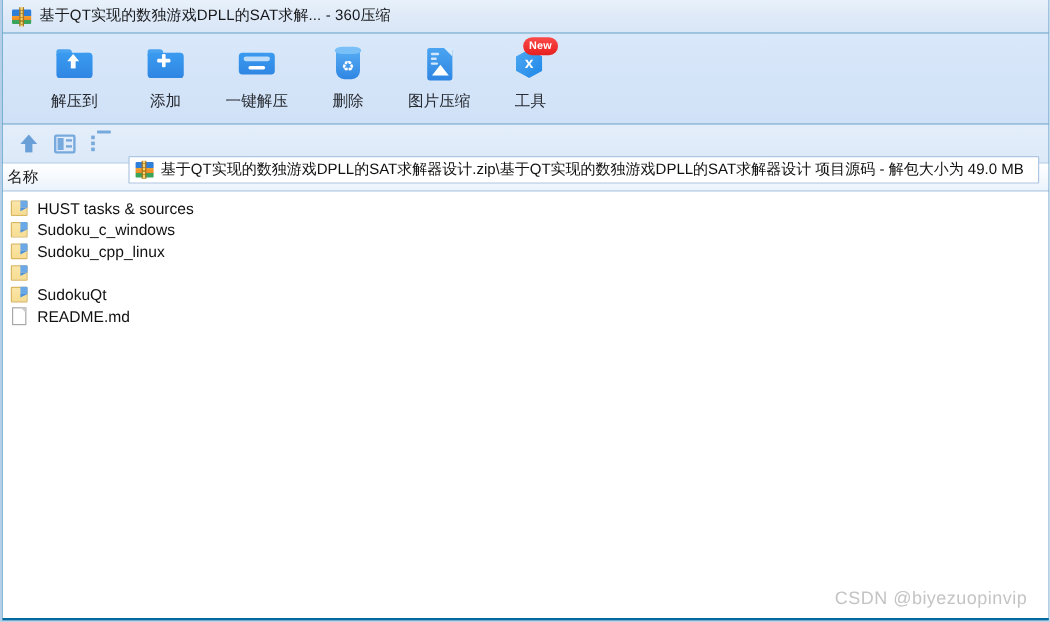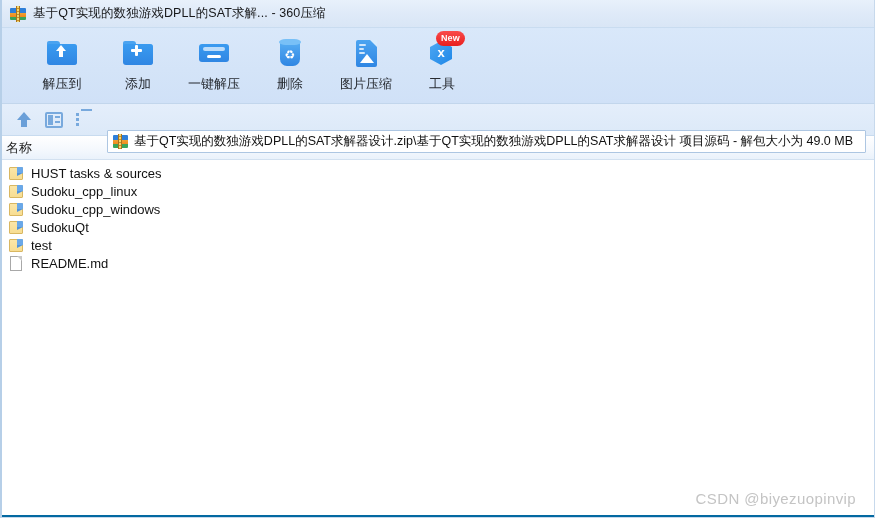--- a/index.html
+++ b/index.html
@@ -626,56 +626,55 @@
 
     <div class="file-row">
       <div class="file-ico">
         <div class="ico-folder">
             <div class="corner"></div>
           </div>
       </div>
       <div class="file-name">HUST tasks &amp;  sources</div>
     </div>
 
-
     <div class="file-row">
       <div class="file-ico">
         <div class="ico-folder">
             <div class="corner"></div>
           </div>
       </div>
-      <div class="file-name">Sudoku_cpp_linux</div>
+      <div class="file-name">Sudoku_c_windows</div>
     </div>
 
     <div class="file-row">
       <div class="file-ico">
         <div class="ico-folder">
             <div class="corner"></div>
           </div>
       </div>
-      <div class="file-name">Sudoku_cpp_windows</div>
+      <div class="file-name">Sudoku_cpp_linux</div>
     </div>
 
     <div class="file-row">
       <div class="file-ico">
         <div class="ico-folder">
             <div class="corner"></div>
           </div>
       </div>
-      <div class="file-name">SudokuQt</div>
     </div>
 
     <div class="file-row">
       <div class="file-ico">
         <div class="ico-folder">
             <div class="corner"></div>
           </div>
       </div>
-      <div class="file-name">test</div>
-    </div>
+      <div class="file-name">SudokuQt</div>
+    </div>
+
 
     <div class="file-row">
       <div class="file-ico">
         <div class="ico-doc"></div>
       </div>
       <div class="file-name">README.md</div>
     </div>
 
   </div>
 

